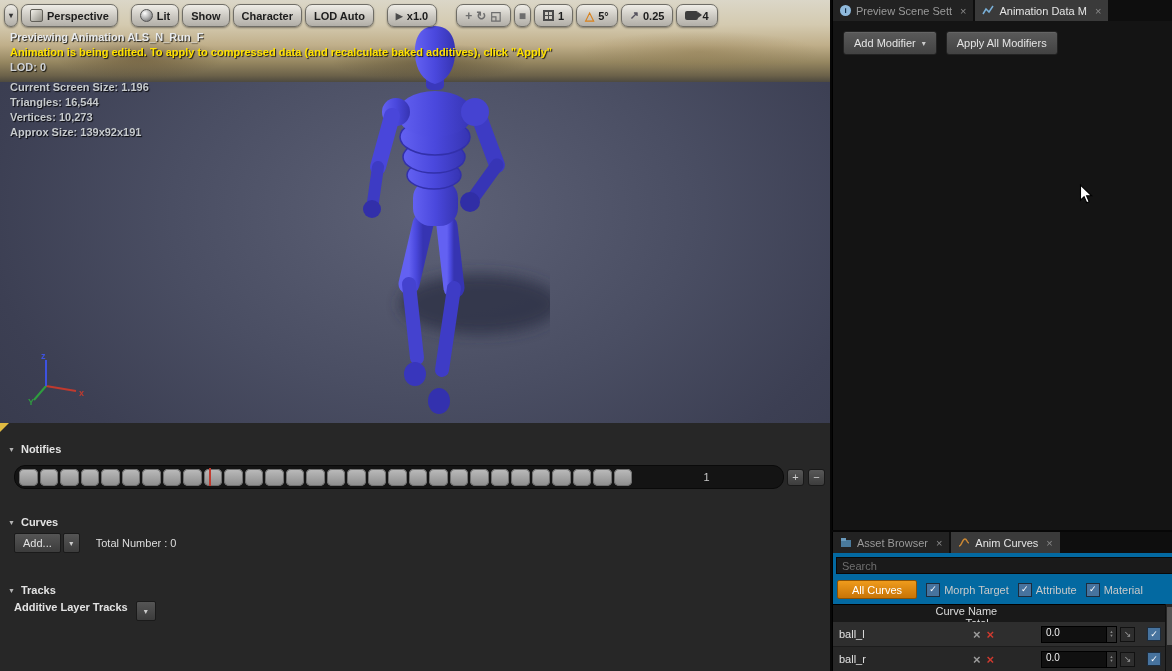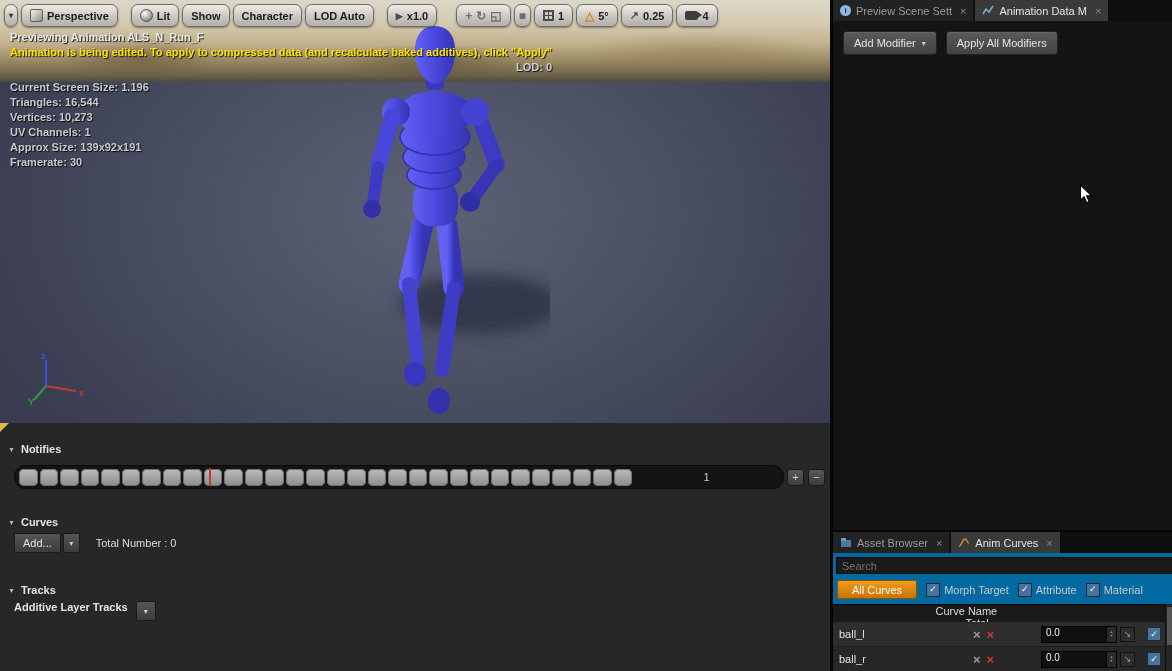--- a/index.html
+++ b/index.html
@@ -50,21 +50,21 @@
       linear-gradient(90deg,#4a4a4a 1px, transparent 1px);
     background-size:4px 4px;background-color:#cfccc5;
   }
   .icon-cam{width:13px;height:9px;background:#3d3d3d;border-radius:2px;position:relative;}
   .icon-cam::after{content:"";position:absolute;right:-4px;top:1px;border-left:4px solid #3d3d3d;border-top:3px solid transparent;border-bottom:3px solid transparent;}
   
   #vp-overlay{position:absolute;left:10px;top:30px;z-index:4;line-height:15px;font-weight:bold;
     text-shadow:1px 1px 1px rgba(0,0,0,.85);}
   .ov-1{color:#e8eaec;}
   .ov-warn{color:#ffe200;}
-  .ov-lod{color:#ced1d5;text-align:right;}
+  .ov-lod{color:#ced1d5;}
   .ov-stats{margin-top:5px;color:#c6cacd;}
   
   .char{position:absolute;left:330px;top:18px;z-index:2;}
   .gizmo{position:absolute;left:24px;top:350px;z-index:3;font-weight:bold;}
   
   #timeline{
     position:absolute;left:0;top:423px;width:830px;height:248px;background:#272727;
   }
   #tl-corner{position:absolute;left:0;top:0;width:0;height:0;border-top:9px solid #e0ba42;border-right:9px solid transparent;}
   .sec-h{position:absolute;left:8px;display:flex;align-items:center;gap:6px;color:#e3e3e3;font-weight:bold;}
@@ -197,23 +197,21 @@
   </svg>
 
   <div id="vp-overlay">
     <div class="ov-1">Previewing Animation ALS_N_Run_F</div>
     <div class="ov-warn">Animation is being edited. To apply to compressed data (and recalculate baked additives), click "Apply"</div>
     <div class="ov-lod">LOD: 0</div>
     <div class="ov-stats">
       <div>Current Screen Size: 1.196</div>
       <div>Triangles: 16,544</div>
       <div>Vertices: 10,273</div>
-      <div>UV Channels: 1</div>
       <div>Approx Size: 139x92x191</div>
-      <div>Framerate: 30</div>
     </div>
   </div>
 
   <div id="vp-toolbar">
     <div class="vbtn tiny">
       <span class="dd-glyph">▾</span>
     </div>
     <div class="vbtn">
       <span class="icon-persp"></span>
       <span>Perspective</span>

